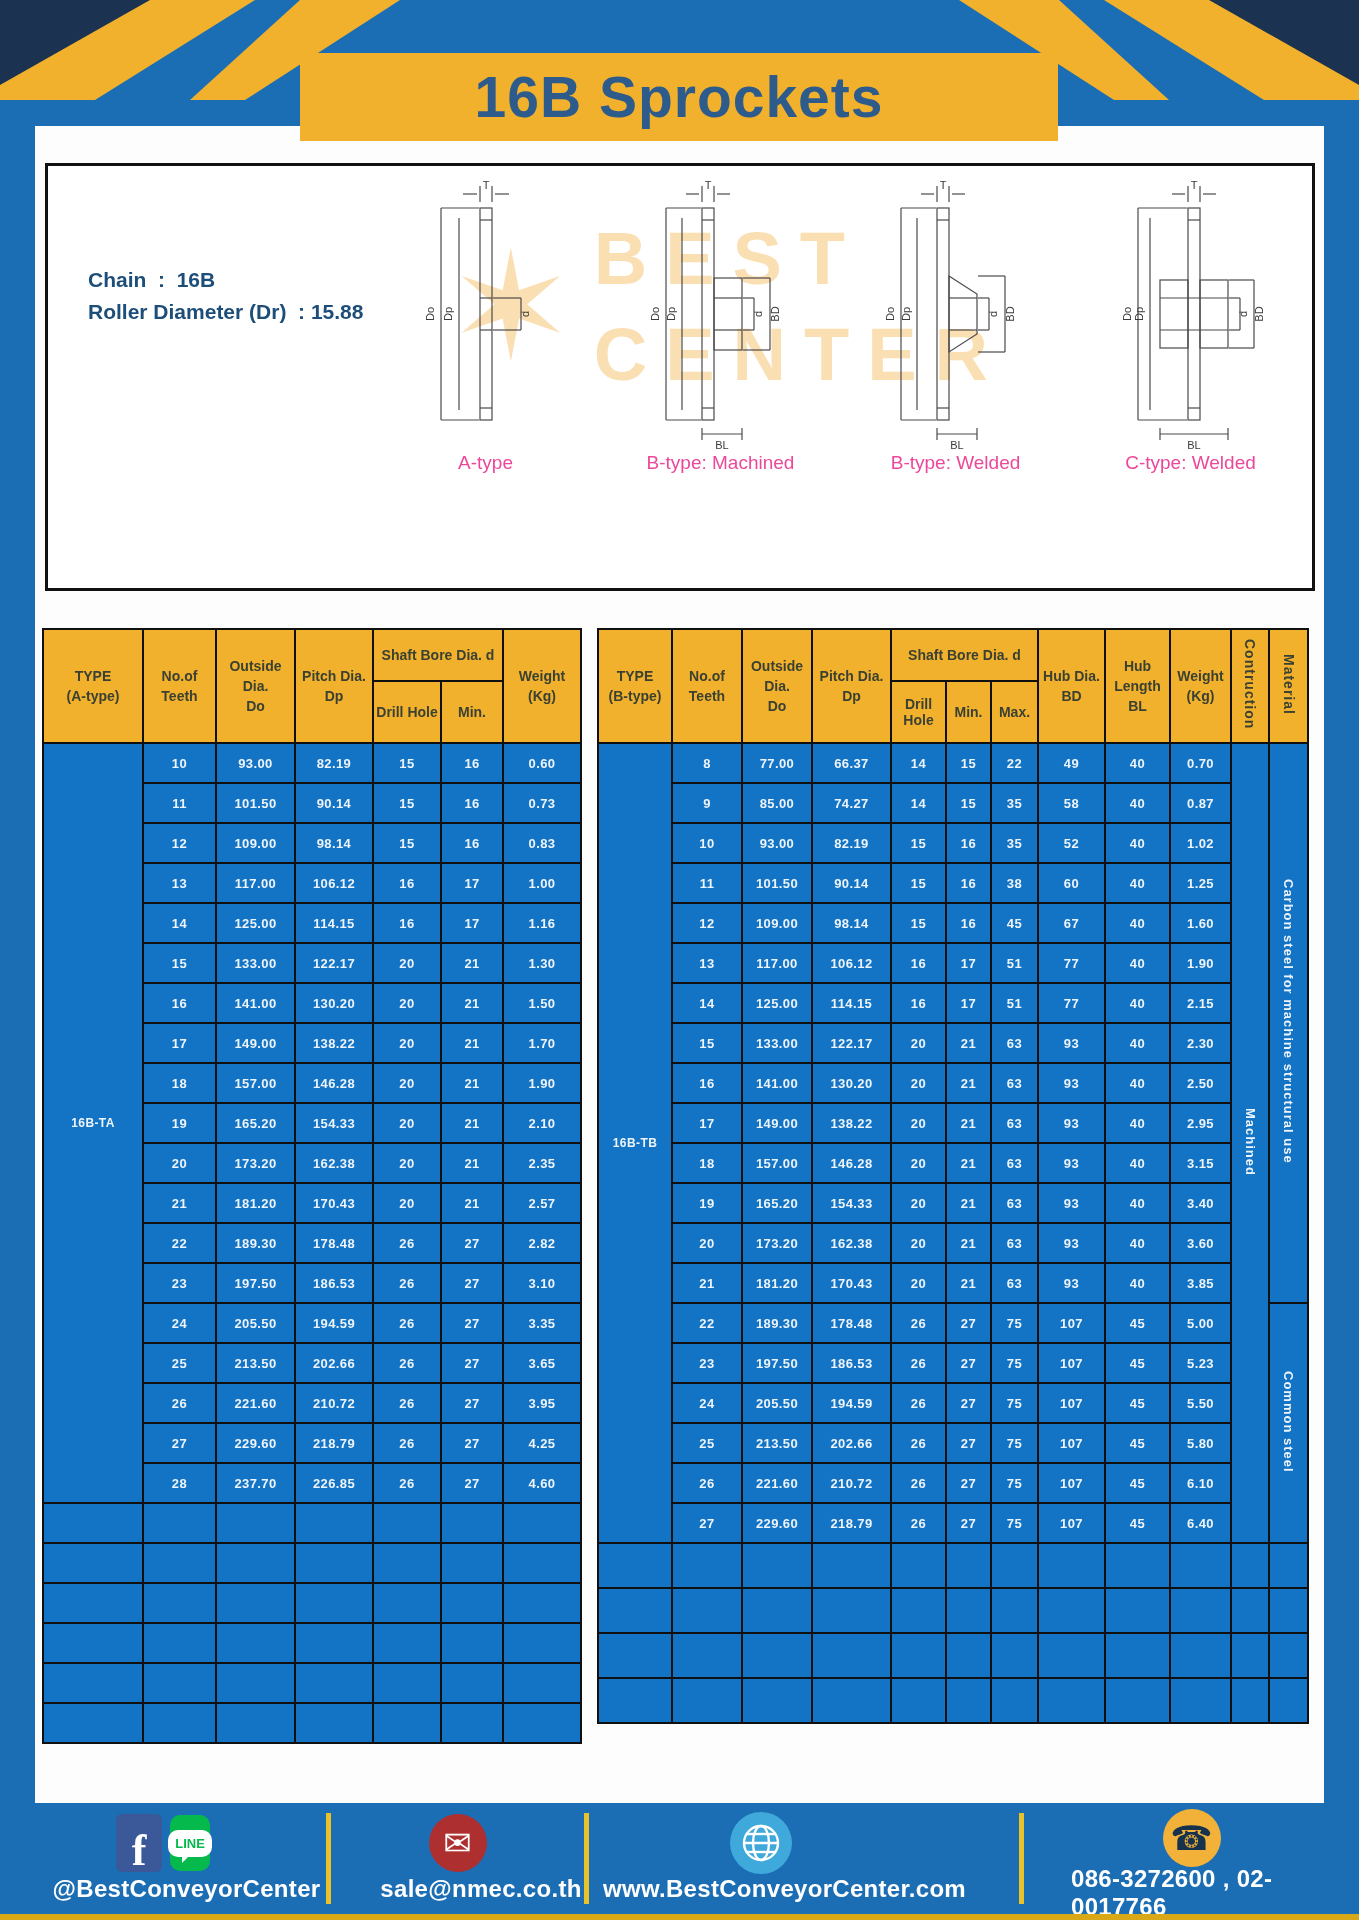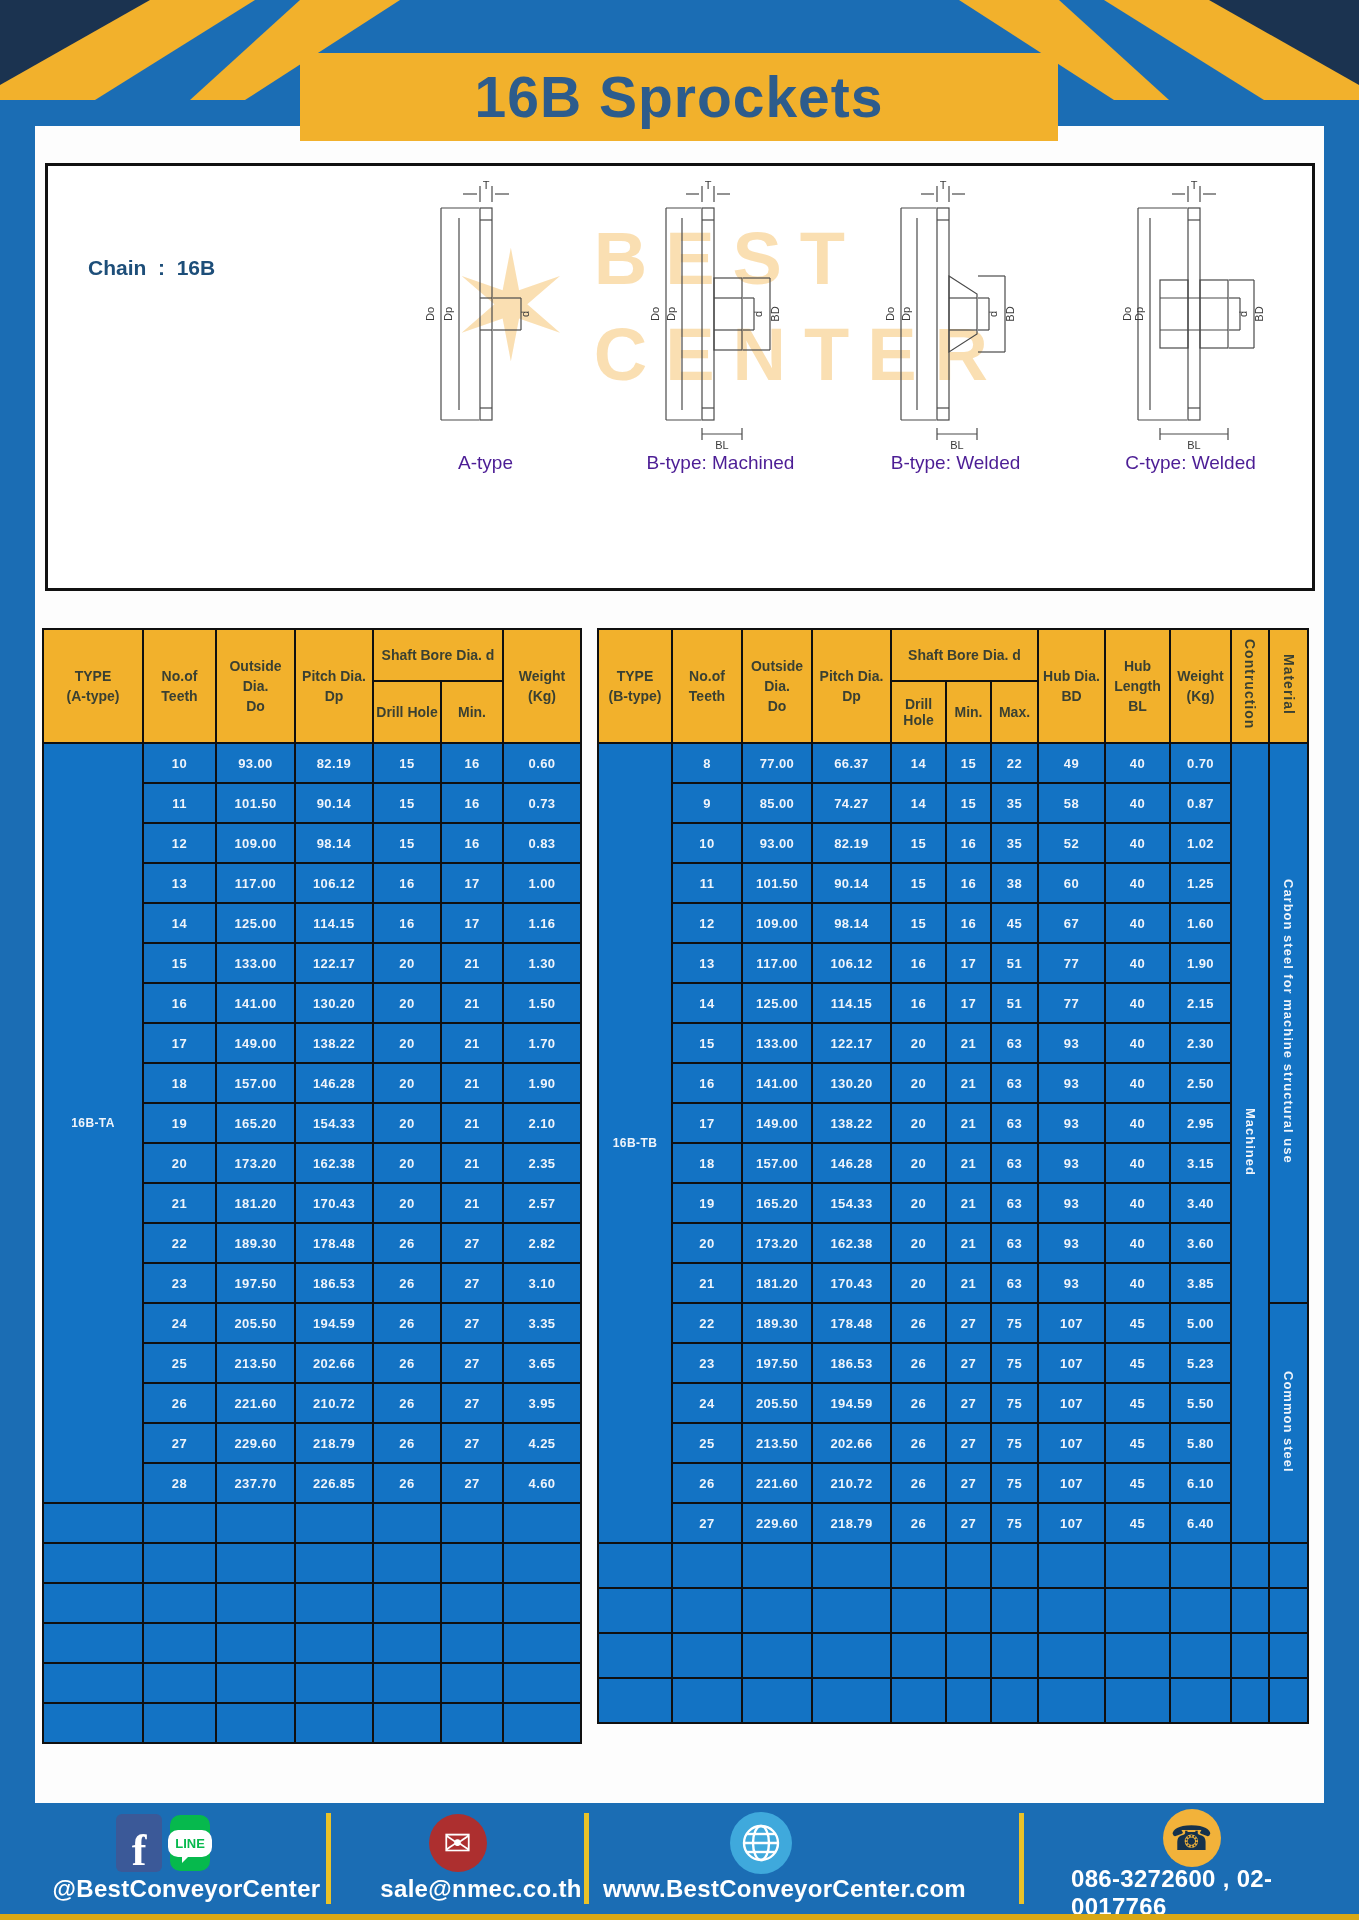--- a/index.html
+++ b/index.html
@@ -14,38 +14,38 @@
     position:absolute;left:300px;top:53px;width:758px;height:88px;
     background:#f2b12c;display:flex;align-items:center;justify-content:center;z-index:5;
   }
   .title-box h1{margin:0;font-size:57px;font-weight:bold;color:#2d5c8c;letter-spacing:1px;}
   
   .diagram-box{
     position:absolute;left:45px;top:163px;width:1264px;height:422px;
     background:#ffffff;border:3px solid #111;z-index:2;
   }
   .specs{
-    position:absolute;left:40px;top:86px;z-index:3;
+    position:absolute;left:40px;top:98px;z-index:3;
   }
   .specs div{
     font-size:21px;font-weight:bold;color:#1d4e79;line-height:32px;white-space:pre;
   }
   .watermark{
     position:absolute;left:400px;top:45px;display:flex;align-items:center;gap:20px;
     color:rgba(242,171,52,0.38);z-index:0;pointer-events:none;
   }
   .wm-star{font-size:150px;line-height:1;}
   .wm-lines div{font-size:74px;font-weight:bold;letter-spacing:18px;line-height:1.3;}
   .drawings{
     position:absolute;left:330px;top:12px;width:920px;height:310px;
     display:flex;justify-content:space-between;z-index:1;
   }
   .drawing{width:215px;display:flex;flex-direction:column;align-items:center;}
   .draw-svg{width:170px;height:272px;}
-  .draw-label{font-size:19px;color:#4c1d95;font-weight:normal;margin-top:2px;}
+  .draw-label{font-size:19px;color:#ec4899;font-weight:normal;margin-top:2px;}
   .dim-text text{font-size:11px;font-family:"Liberation Sans",sans-serif;}
   
   table{border-collapse:collapse;table-layout:fixed;position:absolute;z-index:2;background:#fff;}
   #table-a{left:42px;top:628px;width:538px;}
   #table-b{left:597px;top:628px;width:710px;}
   th,td{border:2px solid #101010;padding:0;text-align:center;vertical-align:middle;overflow:hidden;}
   th{background:#f2b12c;color:#3a4032;font-weight:bold;font-size:14px;}
   th .hl{display:block;line-height:20px;}
   thead tr:first-child{height:52px;}
   thead tr:last-child{height:62px;}
@@ -100,20 +100,21 @@
   <div class="watermark">
     <span class="wm-star">✶</span>
     <div class="wm-lines">
       <div>BEST</div>
       <div>CENTER</div>
     </div>
   </div>
 
   <div class="specs">
     <div>Chain  :  16B</div>
+    <div>Roller Diameter (Dr)  : 15.88</div>
   </div>
 
   <div class="drawings">
 
     <div class="drawing">
       <svg class="draw-svg" viewBox="0 0 170 272">
         <g stroke="#4a4a4a" fill="none" stroke-width="1.2">
           <line x1="62" y1="16" x2="76" y2="16"></line>
             <line x1="94" y1="16" x2="108" y2="16"></line>
           <line x1="79" y1="8" x2="79" y2="24"></line>

